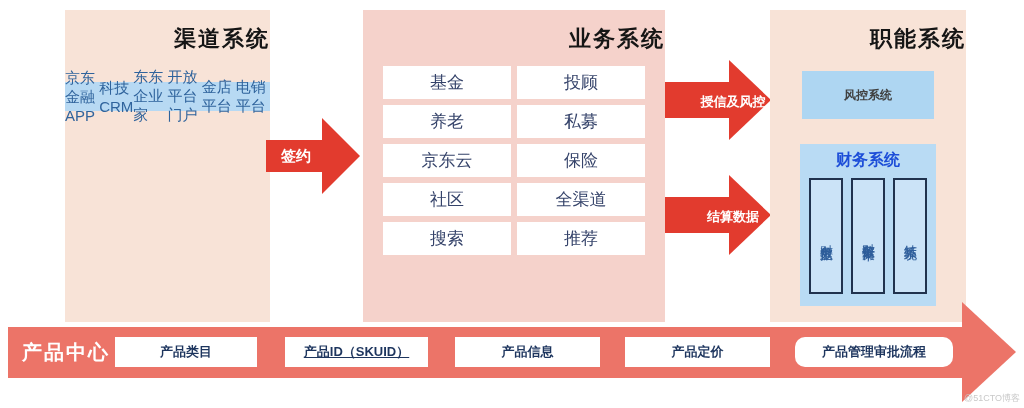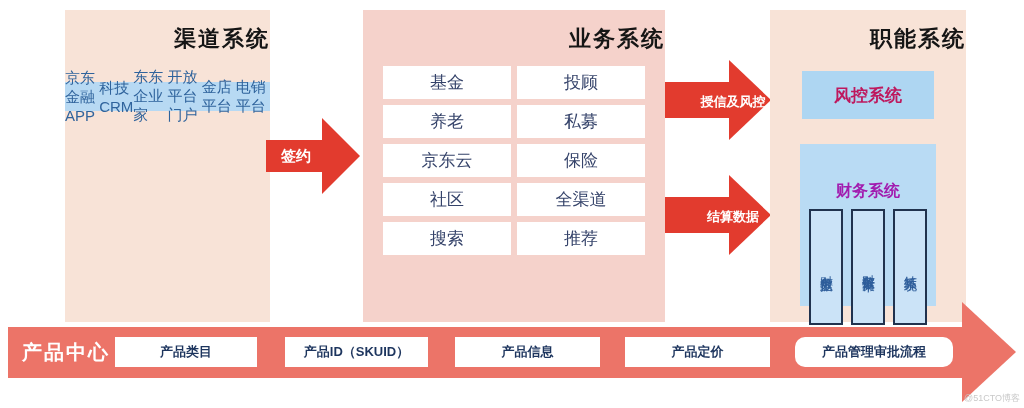--- a/index.html
+++ b/index.html
@@ -38,29 +38,29 @@
   }
   .biz-box {
     height: 33px; background: #ffffff; color: #35436a;
     font-size: 17px; display: flex; align-items: center; justify-content: center;
   }
 
   
   .col-functional { left: 770px; width: 196px; }
   .risk-box {
     width: 132px; height: 48px; margin: 17px auto 0 auto;
-    background: #aed6f2; color: #be185d; font-weight: bold; font-size: 17px;
+    background: #aed6f2; color: #404040; font-weight: bold; font-size: 12px;
     display: flex; align-items: center; justify-content: center;
   }
   .finance-box {
     width: 136px; height: 162px; margin: 25px auto 0 auto;
     background: #b9dbf4; padding-top: 6px;
   }
   .finance-title {
-    text-align: center; color: #a21caf; font-weight: bold; font-size: 16px; margin-top: 31px;
+    text-align: center; color: #1d4ed8; font-weight: bold; font-size: 16px;
   }
   .finance-row {
     display: flex; justify-content: space-between; padding: 7px 9px 0 9px;
   }
   .finance-vbox {
     width: 34px; height: 116px; border: 2px solid #20324e; background: #cbe3f7;
     color: #2d5d9a; font-size: 13px;
     writing-mode: vertical-rl; text-orientation: upright;
     display: flex; align-items: center; justify-content: center;
     letter-spacing: 1px;
@@ -105,21 +105,21 @@
   .banner-title {
     position: absolute; left: 22px; top: 327px; height: 51px; line-height: 51px;
     color: #ffffff; font-size: 20px; font-weight: bold; letter-spacing: 2px;
   }
   .banner-box {
     position: absolute; top: 337px; height: 30px; background: #ffffff;
     color: #1d355e; font-weight: bold; font-size: 13px;
     display: flex; align-items: center; justify-content: center;
   }
   .bb-1 { left: 115px; width: 142px; }
-  .bb-2 { left: 285px; width: 143px; }
+  .bb-2 { left: 285px; width: 143px; text-decoration: underline; }
   .bb-3 { left: 455px; width: 145px; }
   .bb-4 { left: 625px; width: 145px; }
   .bb-5 { left: 795px; width: 158px; border-radius: 10px; }
 
   .watermark {
     position: absolute; right: 4px; bottom: 3px;
     color: #c9c9c9; font-size: 9px;
   }
 </style>
 </head>

